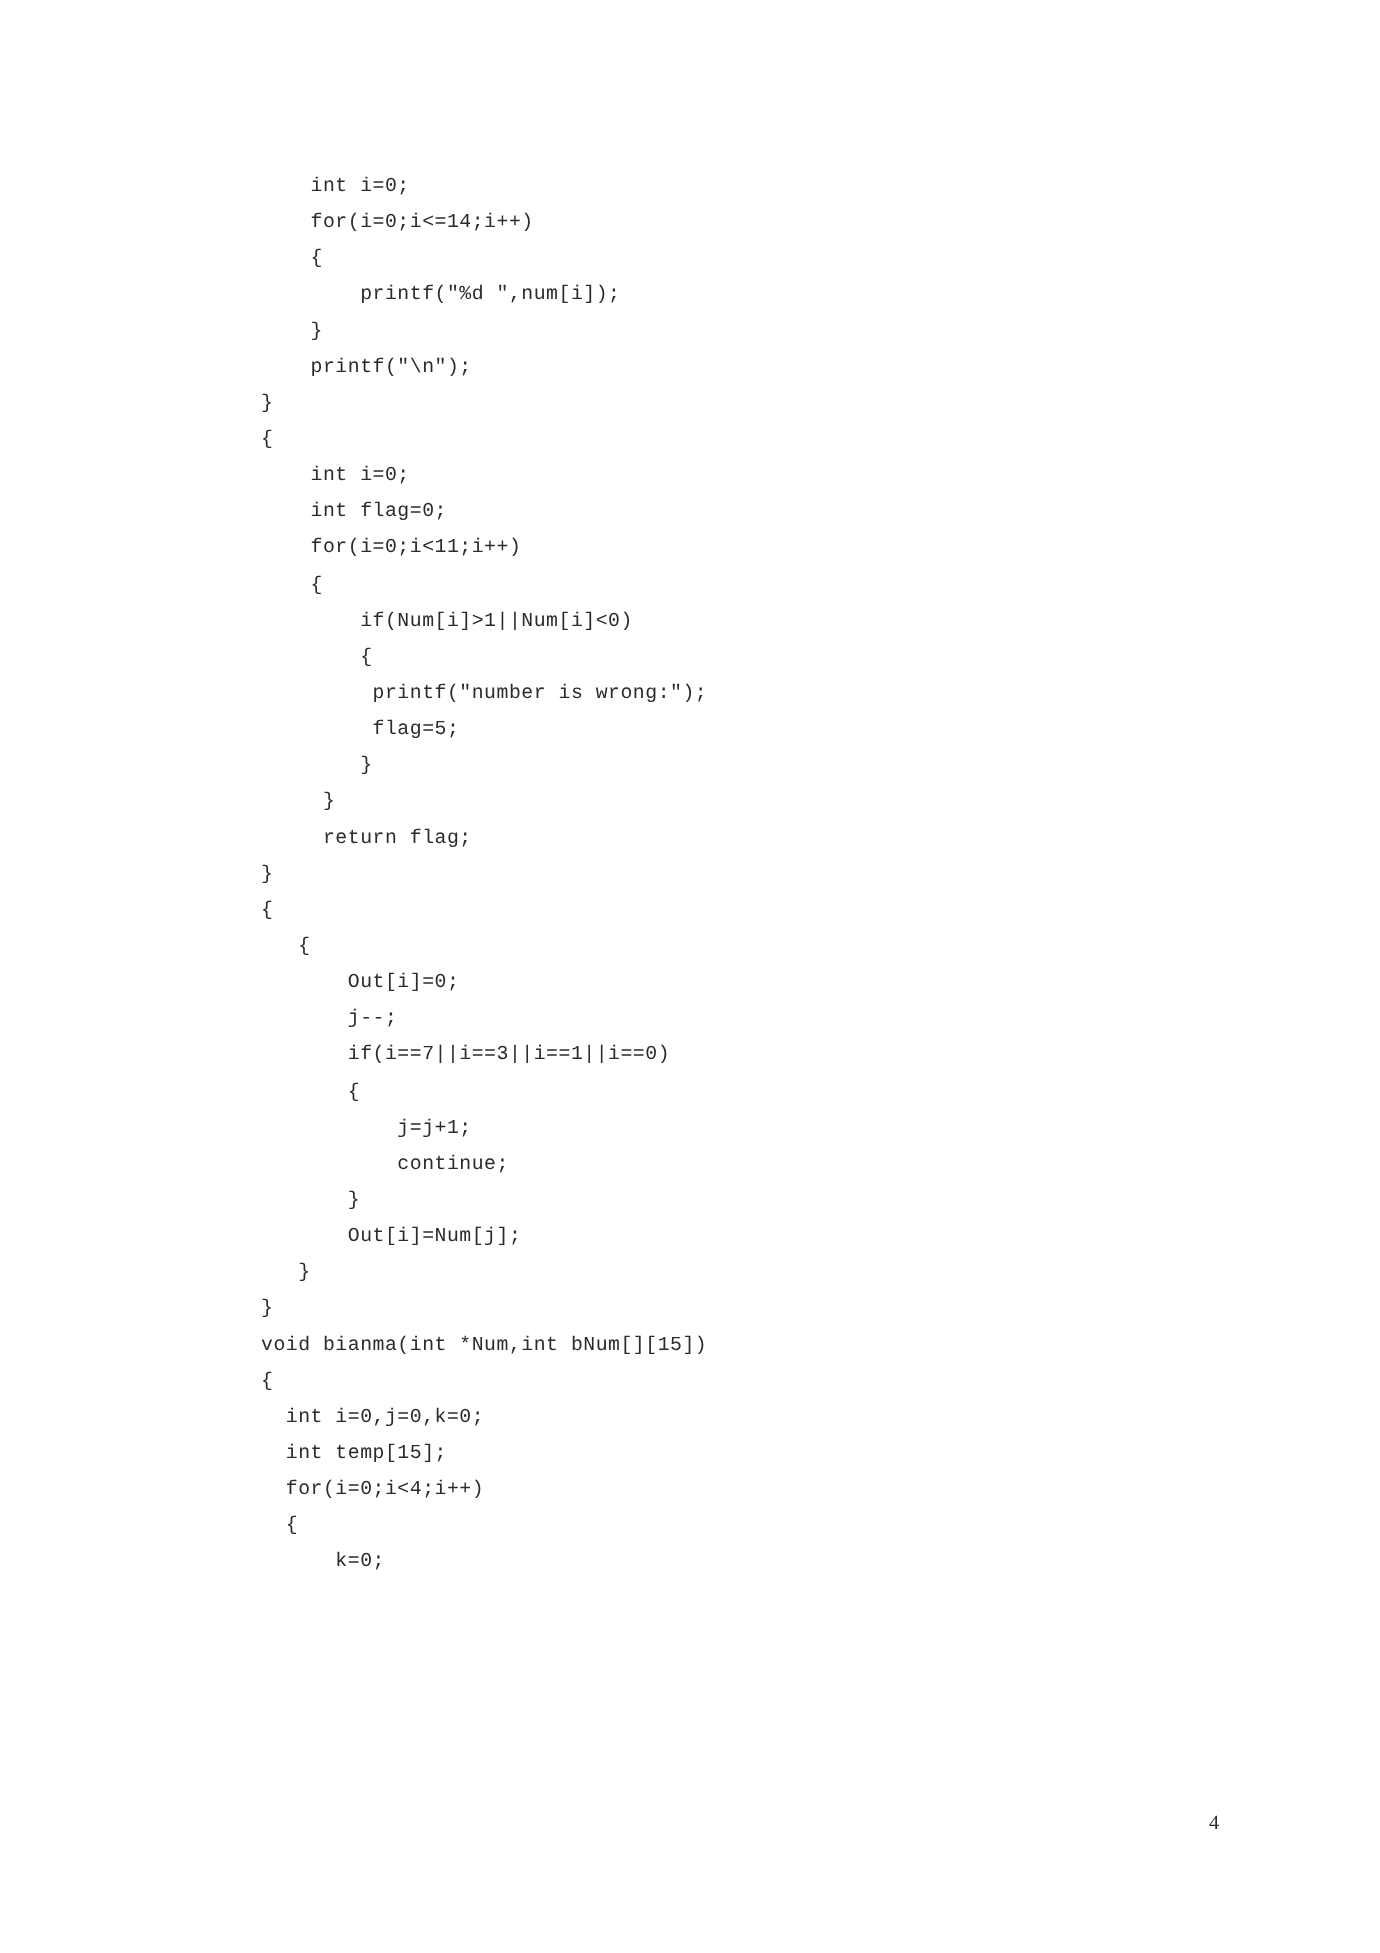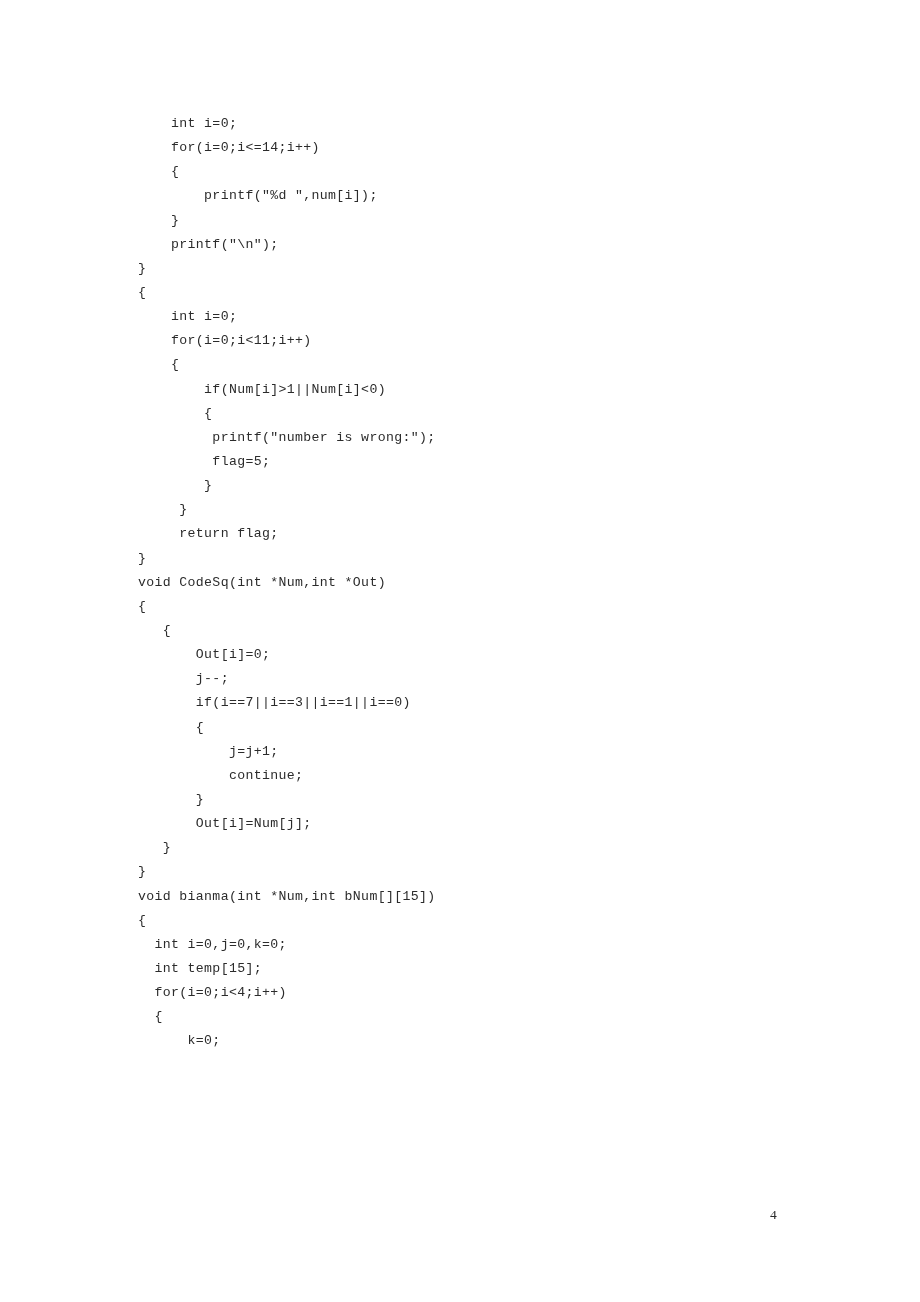--- a/index.html
+++ b/index.html
@@ -11,20 +11,21 @@
     width: 920px;
     height: 1302px;
     position: relative;
     overflow: hidden;
     font-family: "Liberation Mono", "DejaVu Sans Mono", monospace;
   }
   #page {
     position: absolute;
     inset: 0;
     background: #ffffff;
+    margin-left: 36px;
   }
   #code-block {
     position: absolute;
     left: 138px;
     top: 112px;
     width: 740px;
   }
   .code-line {
     font-family: "Liberation Mono", "DejaVu Sans Mono", monospace;
     font-size: 13.2px;
@@ -54,31 +55,31 @@
   <div id="code-block">
       <div class="code-line">    int i=0;</div>
       <div class="code-line">    for(i=0;i&lt;=14;i++)</div>
       <div class="code-line">    {</div>
       <div class="code-line">        printf("%d ",num[i]);</div>
       <div class="code-line">    }</div>
       <div class="code-line">    printf("\n");</div>
       <div class="code-line">}</div>
       <div class="code-line">{</div>
       <div class="code-line">    int i=0;</div>
+      <div class="code-line">    int flag=0;</div>
       <div class="code-line">    for(i=0;i&lt;11;i++)</div>
       <div class="code-line">    {</div>
       <div class="code-line">        if(Num[i]&gt;1||Num[i]&lt;0)</div>
       <div class="code-line">        {</div>
       <div class="code-line">         printf("number is wrong:");</div>
       <div class="code-line">         flag=5;</div>
       <div class="code-line">        }</div>
       <div class="code-line">     }</div>
       <div class="code-line">     return flag;</div>
       <div class="code-line">}</div>
-      <div class="code-line">void CodeSq(int *Num,int *Out)</div>
       <div class="code-line">{</div>
       <div class="code-line">   {</div>
       <div class="code-line">       Out[i]=0;</div>
       <div class="code-line">       j--;</div>
       <div class="code-line">       if(i==7||i==3||i==1||i==0)</div>
       <div class="code-line">       {</div>
       <div class="code-line">           j=j+1;</div>
       <div class="code-line">           continue;</div>
       <div class="code-line">       }</div>
       <div class="code-line">       Out[i]=Num[j];</div>

